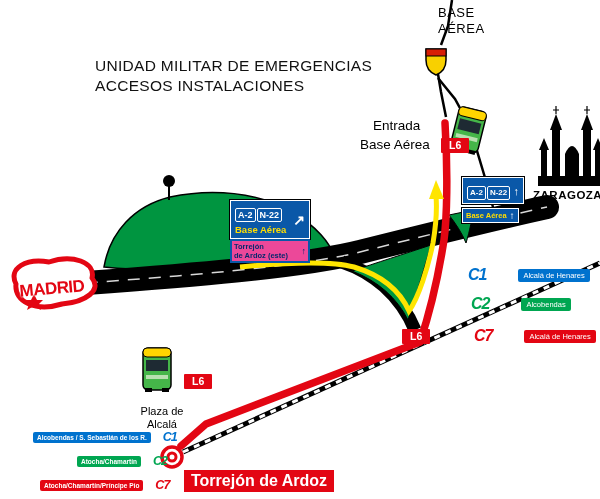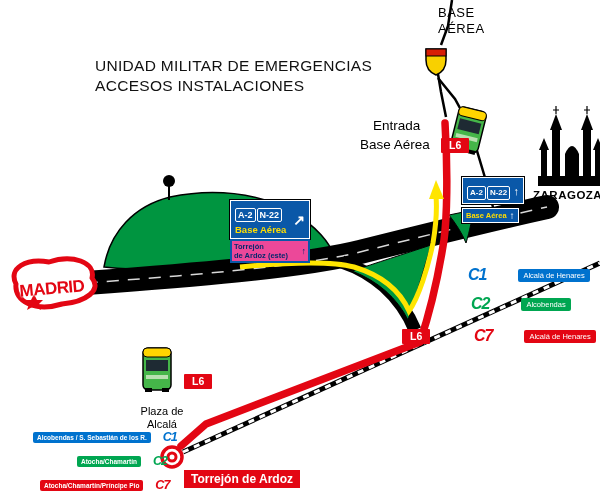--- a/index.html
+++ b/index.html
@@ -52,21 +52,21 @@
   .c-logo { font-weight:bold; font-style:italic; font-size:16px; letter-spacing:-1px; }
   .c-logo-sm { font-weight:bold; font-style:italic; font-size:12.5px; letter-spacing:-1px; }
   .c-box { color:#fff; font-size:7.5px; font-weight:normal; padding:2px 5px; border-radius:2px;margin-left:20px; }
   .c-box-sm { color:#fff; font-size:6.5px; font-weight:bold; padding:2px 4px; border-radius:2px; }
   .tc1 { color:#0072CE; } .tc2 { color:#00A651; } .tc7 { color:#E30613; }
   .bg1 { background:#0072CE; } .bg2 { background:#00A651; } .bg7 { background:#E30613; }
   .ce1 { left:468px; top:266px; } .ce2 { left:471px; top:295px; } .ce3 { left:474px; top:327px; }
   .cw1 { left:33px;  top:430px; } .cw2 { left:77px;  top:454px; } .cw3 { left:40px;  top:478px; }
 
   .torrejon { left:184px; top:470px; background:#E30613; color:#fff; font-weight:bold;
-              font-size:12px; padding:2px 7px; z-index:3; }
+              font-size:16px; padding:2px 7px; z-index:3; }
 </style>
 </head>
 <body>
 
 <div class="stage">
 
   <svg class="map-art" width="600" height="499" viewBox="0 0 600 499">
 
     <path d="M104,267 C110,232 134,206 170,197 C212,188 258,192 292,212 C316,226 331,243 335,259 C270,268 160,273 104,267 Z" fill="#009540" stroke="#000" stroke-width="1.5"></path>
 

